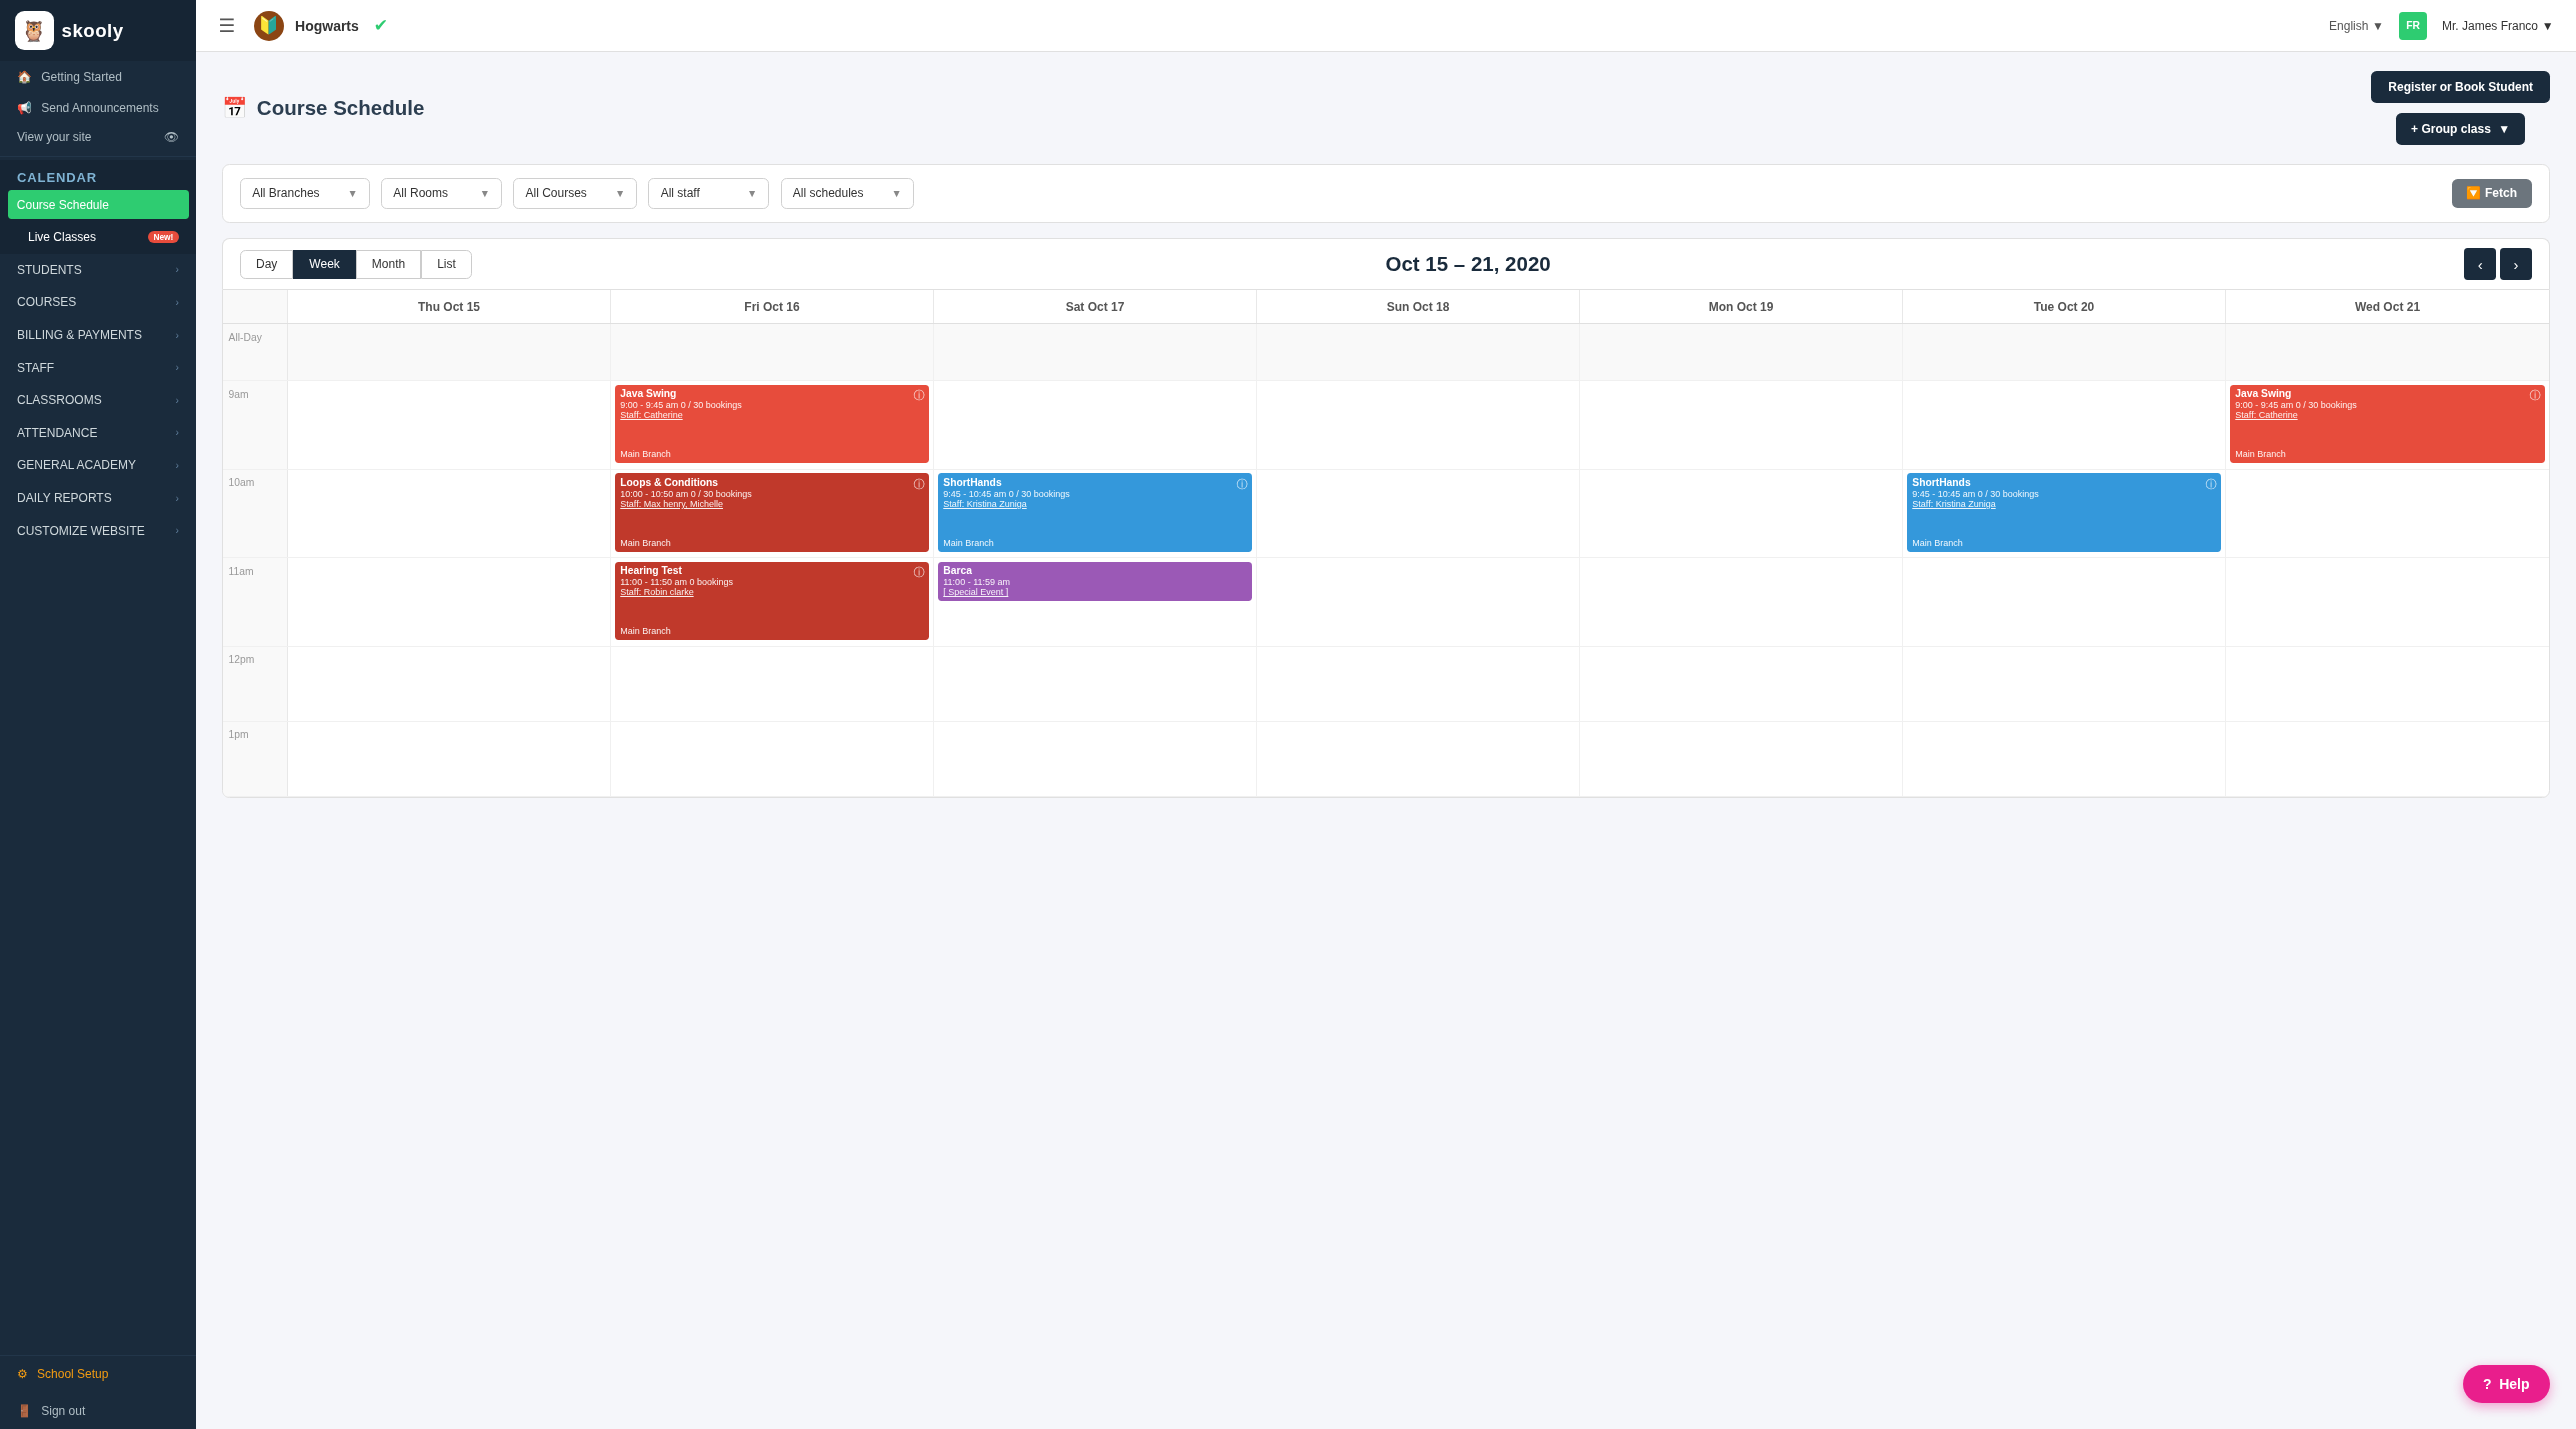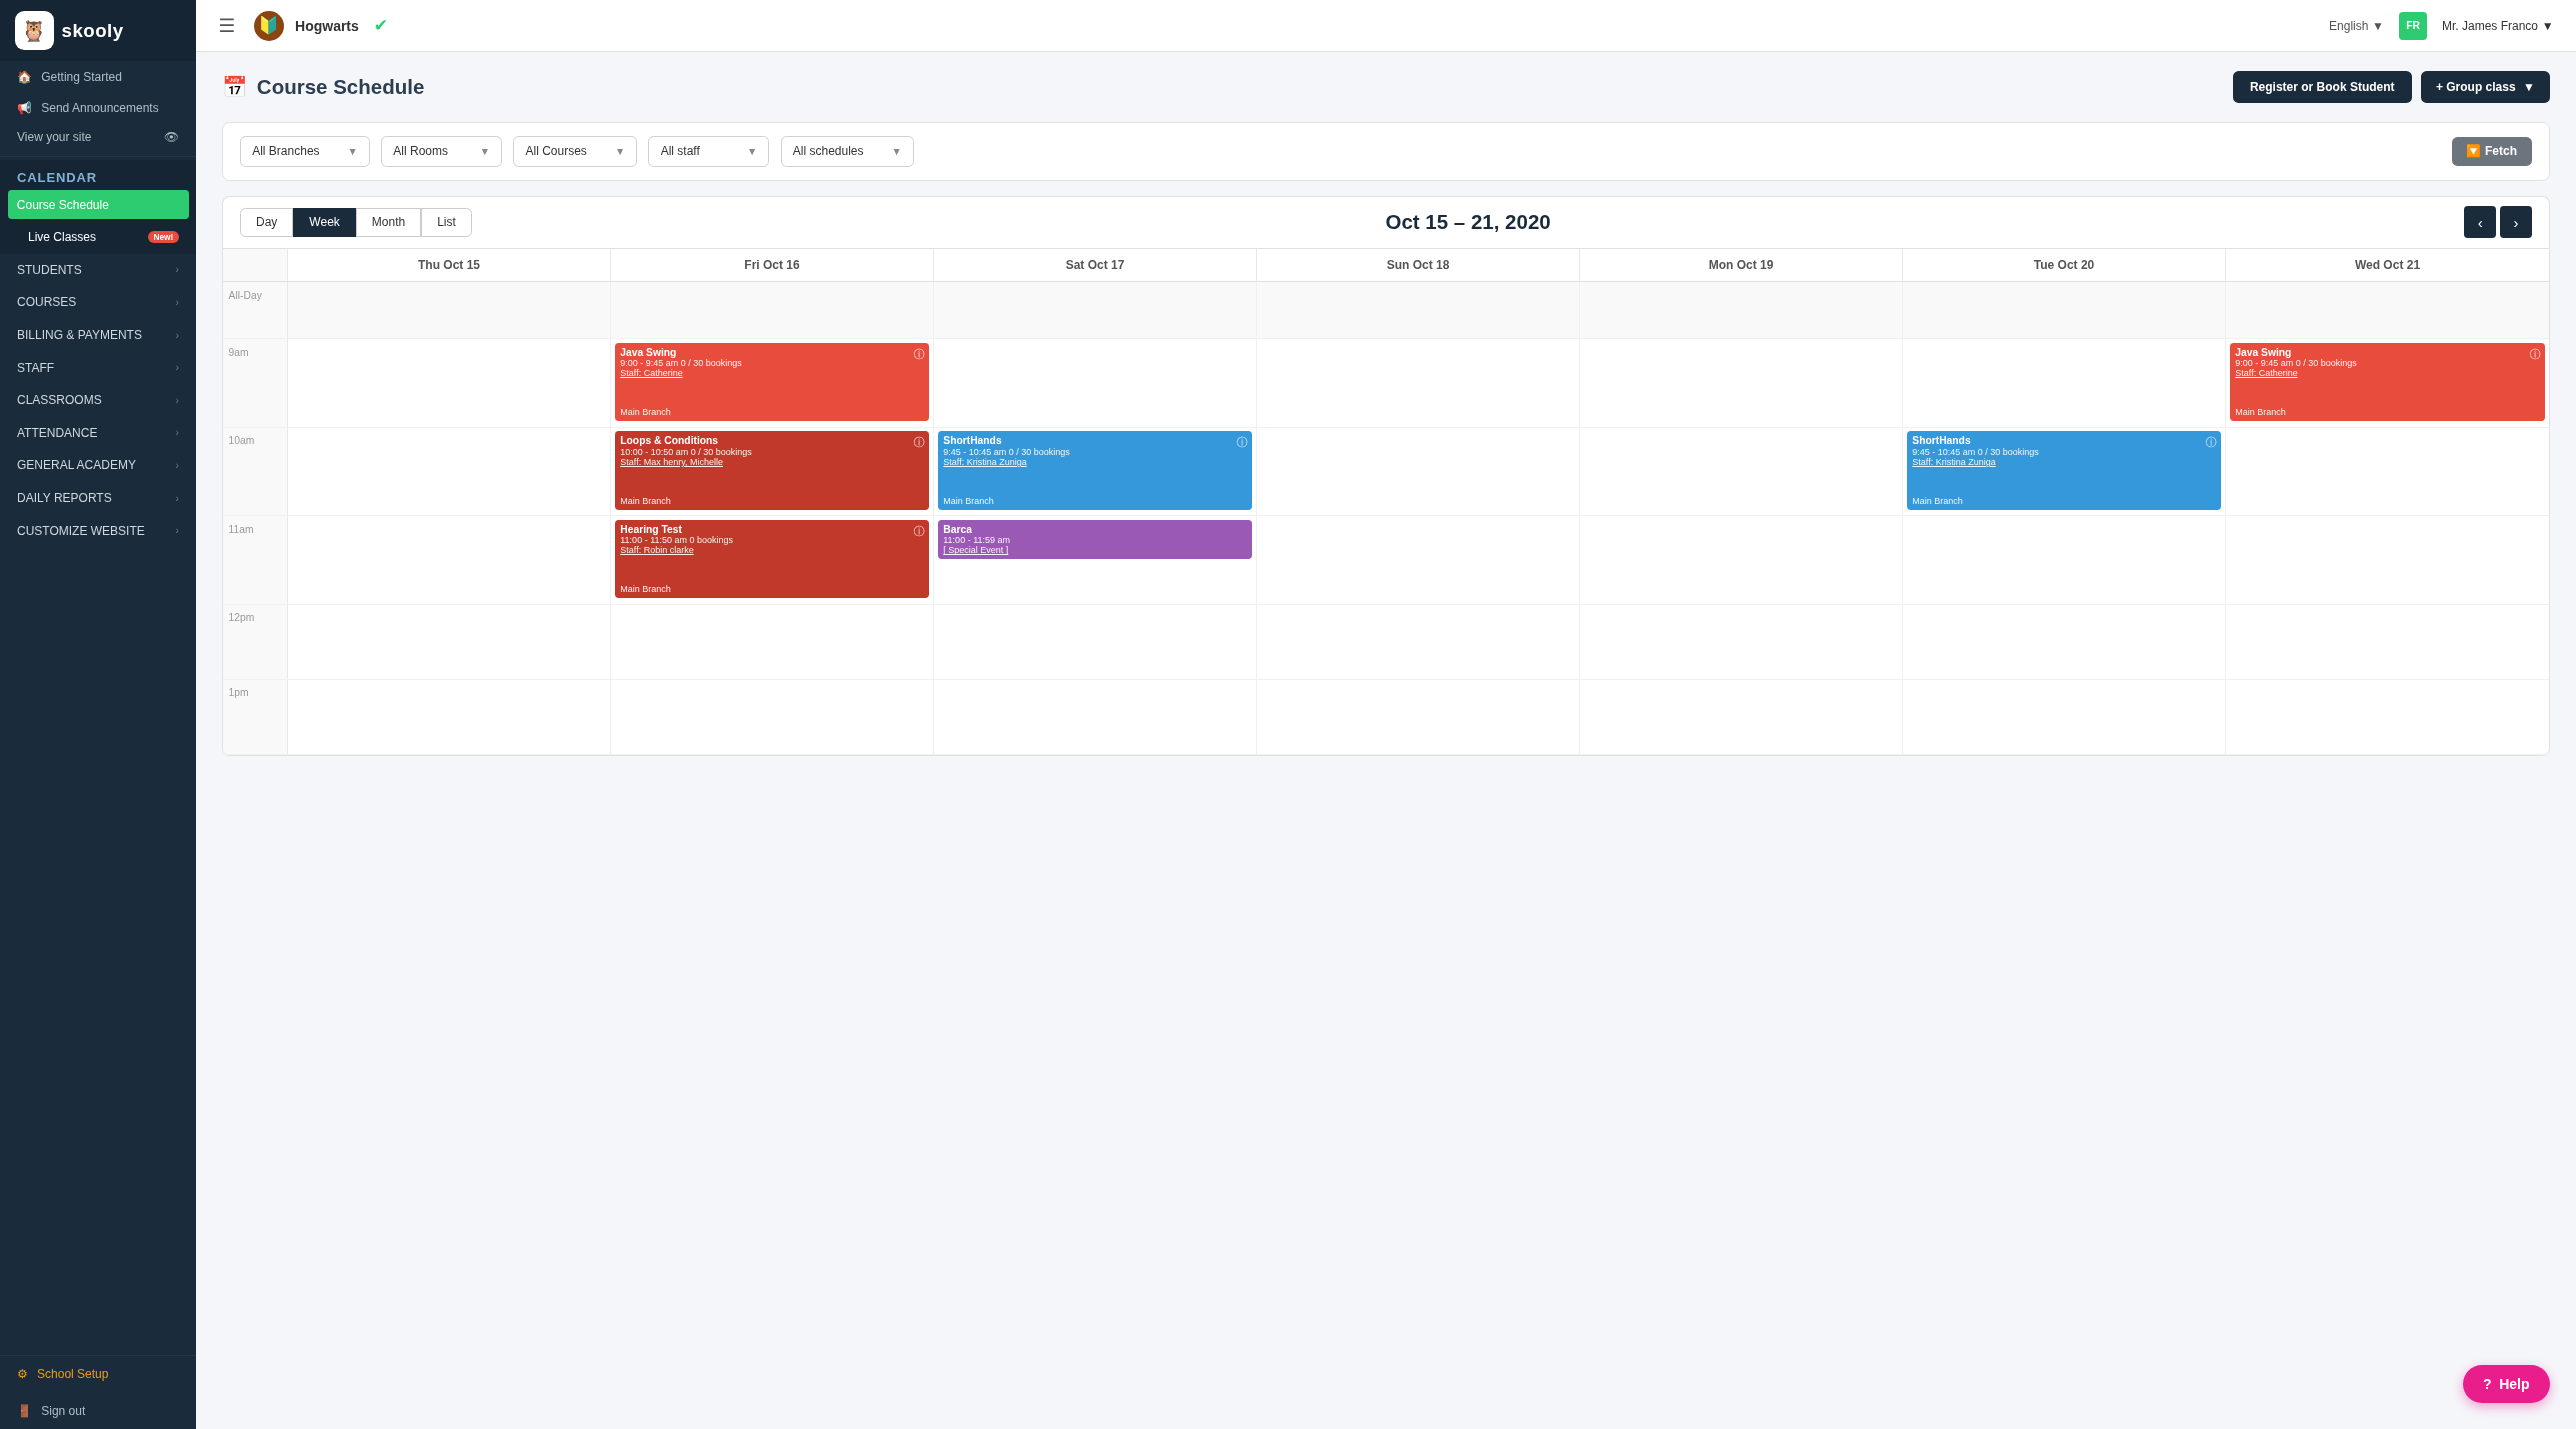--- a/index.html
+++ b/index.html
@@ -152,21 +152,21 @@
     
     .page-header {
       display: flex;
       align-items: center;
       justify-content: space-between;
       margin-bottom: 18.7px;
     }
     .page-title-area { display: flex; align-items: center; gap: 9.3px; }
     .page-title-icon { font-size: 20.5px; color: #4a90d9; }
     .page-title { font-size: 20.5px; font-weight: 700; color: #2c3e50; }
-    .page-header-actions { display: flex; align-items: center; gap: 9.3px; }
+    .page-header-actions { display: flex; align-items: center; gap: 9.3px; flex-direction: column; }
     .btn-register {
       background: #1a2b3c;
       color: #fff;
       border: none;
       padding: 9.3px 17px;
       border-radius: 5.6px;
       font-size: 12px;
       font-weight: 600;
       cursor: pointer;
     }

